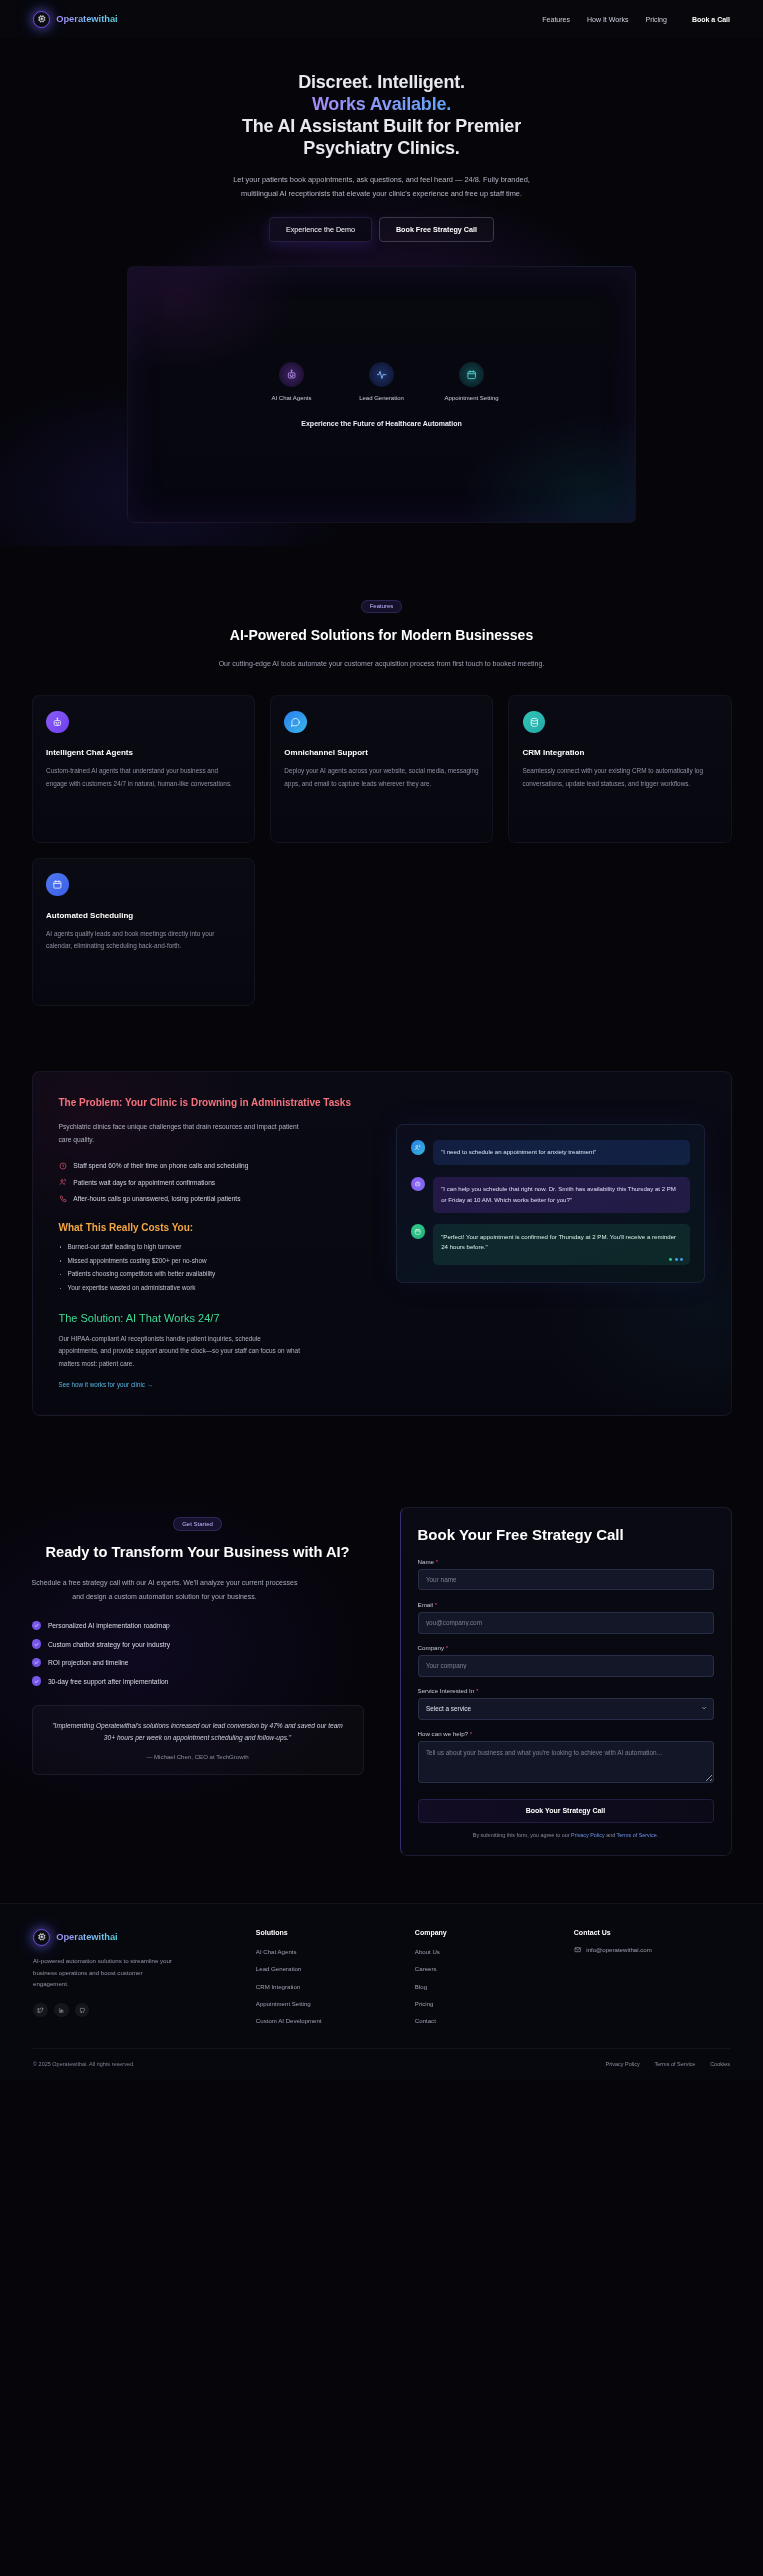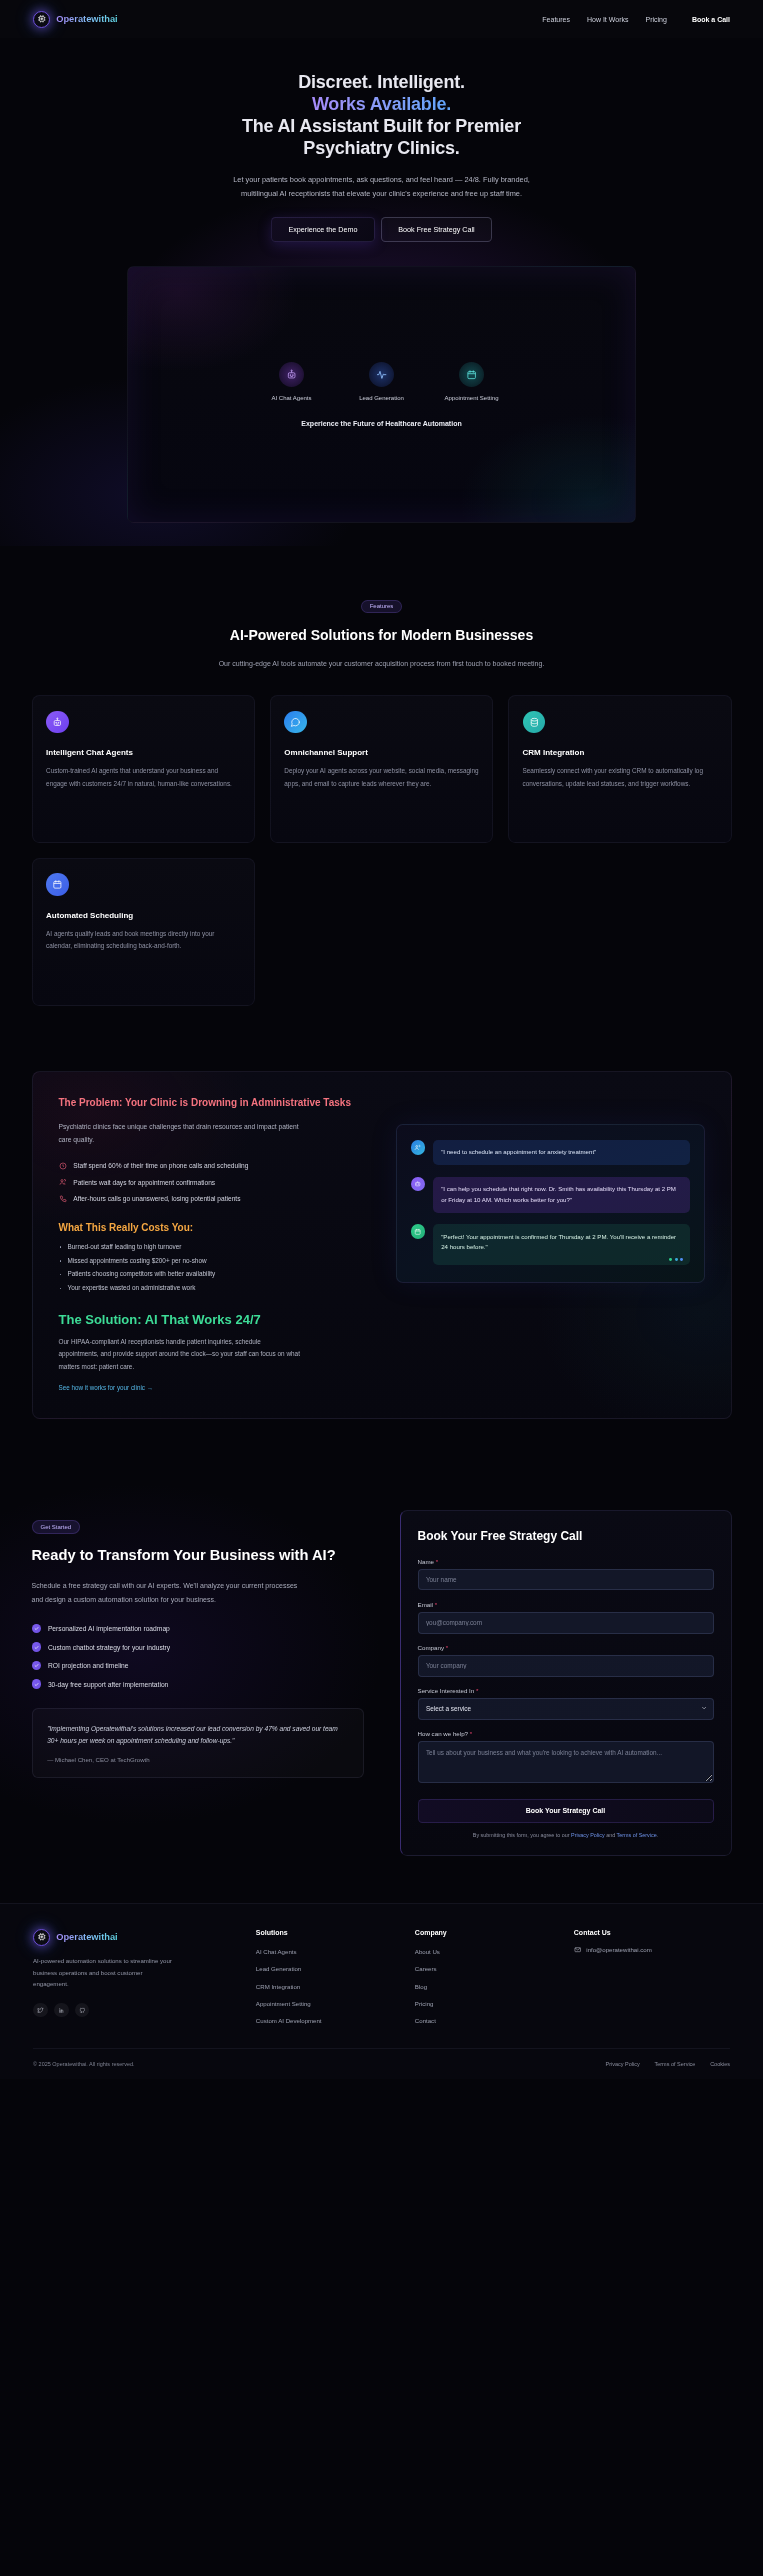--- a/index.html
+++ b/index.html
@@ -59,20 +59,21 @@
   .btn-primary {
     padding:6.8px 16px; border-radius:4.5px; font-size:7.2px; color:#fff;
     background:linear-gradient(135deg,#120c20,#0a0814);
     border:0.6px solid rgba(140,110,230,.18);
     box-shadow:0 3.4px 12.4px rgba(90,60,200,.25);
   }
   .btn-outline {
     padding:6.8px 16px; border-radius:4.5px; font-size:7.2px; color:#fff;
     background:rgba(255,255,255,.02);
     border:0.6px solid rgba(160,160,200,.30);
+    font-weight:bold;
   }
 
   
   .showcase {
     position:relative; width:509px; margin:24px auto 0; height:257px;
     border-radius:6.8px;
     background:
       radial-gradient(170px 113px at 10% 10%, rgba(110,40,140,.18), transparent 70%),
       radial-gradient(192px 124px at 92% 92%, rgba(20,120,130,.16), transparent 70%),
       linear-gradient(180deg,#08080f,#060610);
@@ -147,21 +148,21 @@
   .ps-list { margin-top:14.7px; display:flex; flex-direction:column; gap:8.5px; }
   .ps-item { display:flex; align-items:center; gap:6.8px; font-size:6.6px; color:#d4d6e2; }
   .ps-item svg { width:8px; height:8px; flex:none; stroke:#f0607a; }
   .costs-title { margin-top:19px; font-size:10px; font-weight:700; color:#f5a742; }
   .costs-list { margin-top:10.2px; display:flex; flex-direction:column; gap:6.8px; }
   .costs-list li { list-style:none; font-size:6.4px; color:#c2c5d2; padding-left:9px; position:relative; }
   .costs-list li::before {
     content:""; position:absolute; left:1.1px; top:3.4px;
     width:1.7px; height:1.7px; border-radius:50%; background:#9aa0b4;
   }
-  .sol-title { margin-top:20.4px; font-size:13px; font-weight:700; color:#3ddc97; }
+  .sol-title { margin-top:20.4px; font-size:11px; font-weight:400; color:#3ddc97; }
   .sol-text { margin-top:9px; font-size:6.4px; line-height:1.95; color:#b0b3c2; max-width:243px; }
   .sol-link { margin-top:11.3px; display:inline-block; font-size:6.3px; color:#55b7e6; }
 
   
   .chat-card {
     align-self:start; margin-top:28px; border-radius:6.8px; padding:14.7px 13.6px 17px;
     background:linear-gradient(160deg,#0c0c1c,#0a1220 55%,#081418);
     border:0.6px solid rgba(110,120,190,.16);
     box-shadow:0 0 28px rgba(40,60,160,.12);
   }
@@ -181,21 +182,21 @@
   .d1 { background:#2ecc8a; } .d2 { background:#3aa8d6; } .d3 { background:#4f8df0; }
 
   
   .cta-wrap {
     padding:68px 0 47px;
     background:
       radial-gradient(339px 237px at 18% 46%, rgba(50,25,110,.22), transparent 72%),
       #05050a;
   }
   .cta-grid { width:700px; margin:0 auto; display:grid; grid-template-columns:1fr 1fr; gap:36px; }
-  .cta-left { padding-top:10.2px; }
+  .cta-left { padding-top:10.2px;text-align:center; }
   .cta-left h2 { margin-top:12.4px; font-size:14.7px; font-weight:700; line-height:1.34; color:#fff; }
   .cta-left > p.lead { margin-top:13.6px; font-size:7px; line-height:1.95; color:#a8abba; max-width:266px; }
   .chk-list { margin-top:17px; display:flex; flex-direction:column; gap:9px; }
   .chk { display:flex; align-items:center; gap:6.8px; font-size:6.7px; color:#dcdee8; }
   .chk-dot {
     width:9.6px; height:9.6px; border-radius:50%; flex:none;
     background:linear-gradient(135deg,#7c5cf0,#6d4fe0);
     display:flex; align-items:center; justify-content:center;
   }
   .chk-dot svg { width:5.1px; height:5.1px; }
@@ -206,21 +207,21 @@
   .quote p { font-size:6.6px; line-height:1.95; font-style:italic; color:#cfd2e0; }
   .quote span { display:block; margin-top:8px; font-size:6.1px; color:#8b8e9e; }
 
   
   .form-card {
     border-radius:7.4px; padding:18px 17px 17px;
     background:linear-gradient(180deg,#0a0a14,#07070f);
     border:0.6px solid rgba(130,120,200,.16);
     border-left:1.1px solid rgba(120,90,230,.45);
   }
-  .form-card h3 { font-size:12px; font-weight:700; color:#fff; margin-bottom:14.7px; }
+  .form-card h3 { font-size:15px; font-weight:700; color:#fff; margin-bottom:14.7px; }
   .field { margin-bottom:10.2px; }
   .field label { display:block; font-size:6.2px; color:#c7cad6; margin-bottom:4.5px; }
   .field label .req { color:#e8436b; }
   .field input, .field textarea, .field select {
     width:100%; border-radius:4px; padding:6.2px 7.4px;
     font-family:"Liberation Sans", sans-serif; font-size:6.4px;
     color:#e4e6f0; background:rgba(28,34,58,.55);
     border:0.6px solid rgba(120,130,180,.22); outline:none;
   }
   .field input::placeholder, .field textarea::placeholder { color:#7b8095; }

